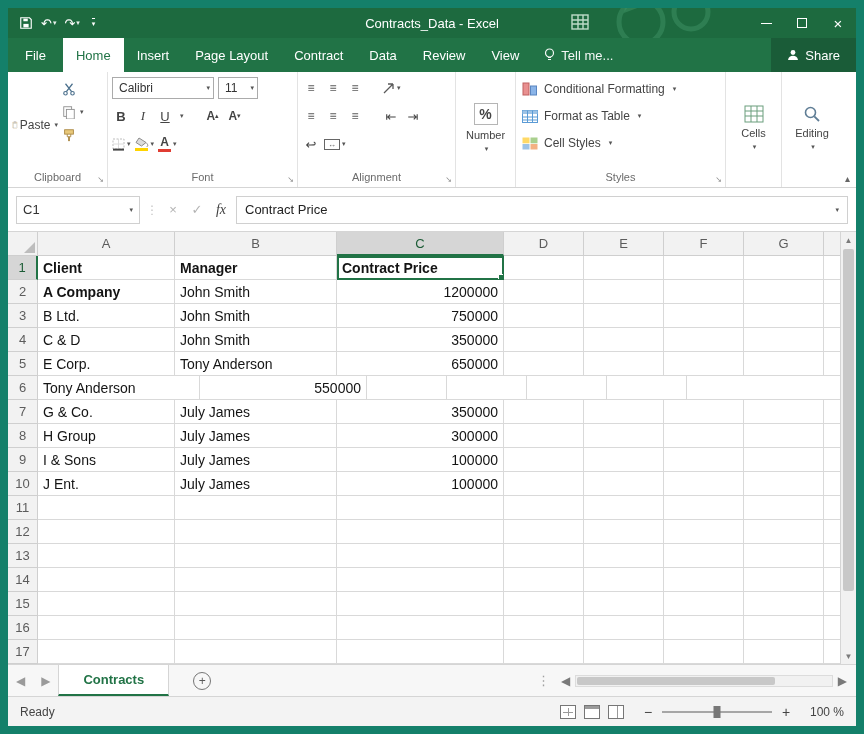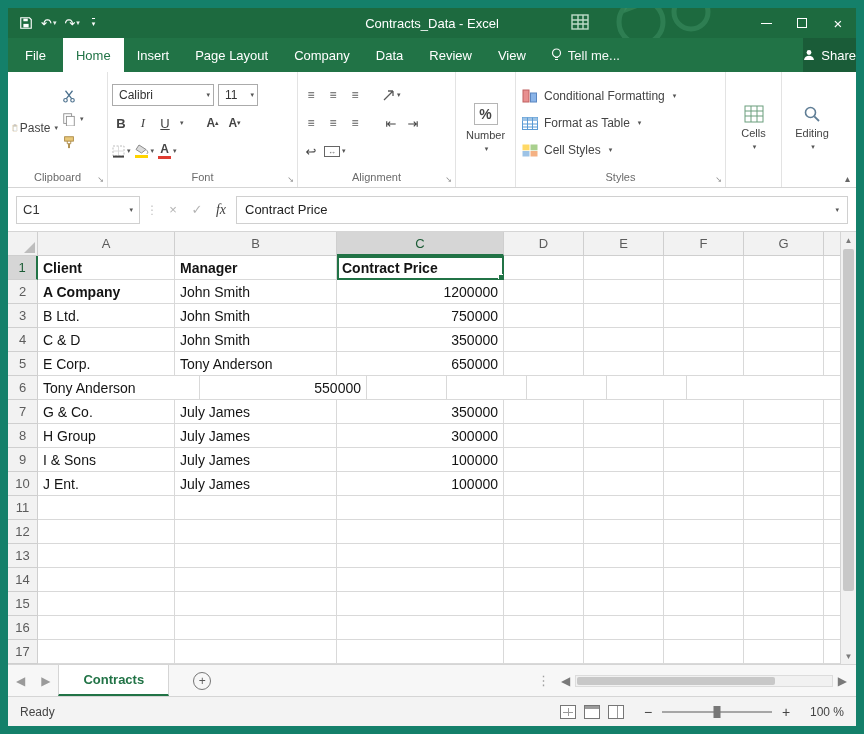--- a/index.html
+++ b/index.html
@@ -22,26 +22,26 @@
   .max-glyph{width:10px;height:10px;border:1px solid #fff;}
   .close-glyph{font-size:15px;color:#fff;line-height:1;}
 
   
   .rtabs{height:34px;background:var(--green);display:flex;align-items:stretch;flex:none;}
   .rtab{display:flex;align-items:center;padding:0 13px;color:#fff;font-size:13px;cursor:default;}
   .rtab.file{padding:0 17px;background:var(--green);}
   .rtab.active{background:#fff;color:var(--green);}
   .tellme{display:flex;align-items:center;gap:6px;color:#fff;font-size:13px;padding:0 12px;opacity:.95;}
   .rtabs .spacer{flex:1;}
-  .share{display:flex;align-items:center;gap:6px;background:#1a5c38;color:#fff;font-size:13px;padding:0 0;}
+  .share{display:flex;align-items:center;gap:6px;background:#1a5c38;color:#fff;font-size:13px;padding:0 16px;}
 
   
   .ribbon{height:116px;background:#fff;border-bottom:1px solid var(--border);display:flex;position:relative;flex:none;}
   .rgroup{display:flex;flex-direction:column;border-right:1px solid #e3e3e3;position:relative;}
-  .rg-body{flex:1;display:flex;padding:4px 4px 0 4px;gap:4px;margin-top:7px;}
+  .rg-body{flex:1;display:flex;padding:4px 4px 0 4px;gap:4px;}
   .rg-footer{height:18px;font-size:11px;color:#6b6b6b;text-align:center;position:relative;line-height:16px;}
   .launcher{position:absolute;right:3px;bottom:3px;font-size:8px;color:#8c8c8c;line-height:1;}
   .caret{font-size:7px;color:#555;margin-left:2px;}
   .w-clip{width:100px;} .w-font{width:190px;} .w-align{width:158px;}
   .w-num{width:60px;} .w-styles{width:210px;} .w-cells{width:56px;} .w-edit{width:60px;}
 
   .paste-btn{width:46px;display:flex;flex-direction:row;align-items:center;justify-content:flex-start;gap:2px;font-size:12px;color:#444;padding-top:4px;}
   .mini-stack{display:flex;flex-direction:column;justify-content:flex-start;gap:5px;padding-top:4px;}
   .mini-btn{display:flex;align-items:center;height:18px;gap:2px;}
 
@@ -175,21 +175,21 @@
         </div>
     </div>
   </div>
 
   <div class="rtabs">
     <div id="tab-list" style="display:flex;align-items:stretch;">
         <div class="rtab file">File</div>
         <div class="rtab active">Home</div>
         <div class="rtab">Insert</div>
         <div class="rtab">Page Layout</div>
-        <div class="rtab">Company</div>
+        <div class="rtab">Contract</div>
         <div class="rtab">Data</div>
         <div class="rtab">Review</div>
         <div class="rtab">View</div>
       </div>
     <div class="tellme">
       <svg width="11" height="14" viewBox="0 0 11 14">
           <circle cx="5.5" cy="5" r="4" fill="none" stroke="#fff" stroke-width="1.2"></circle>
           <path d="M4 9.5h3M4 11.5h3" stroke="#fff" stroke-width="1.2"></path>
         </svg>
       <span>Tell me...</span>

